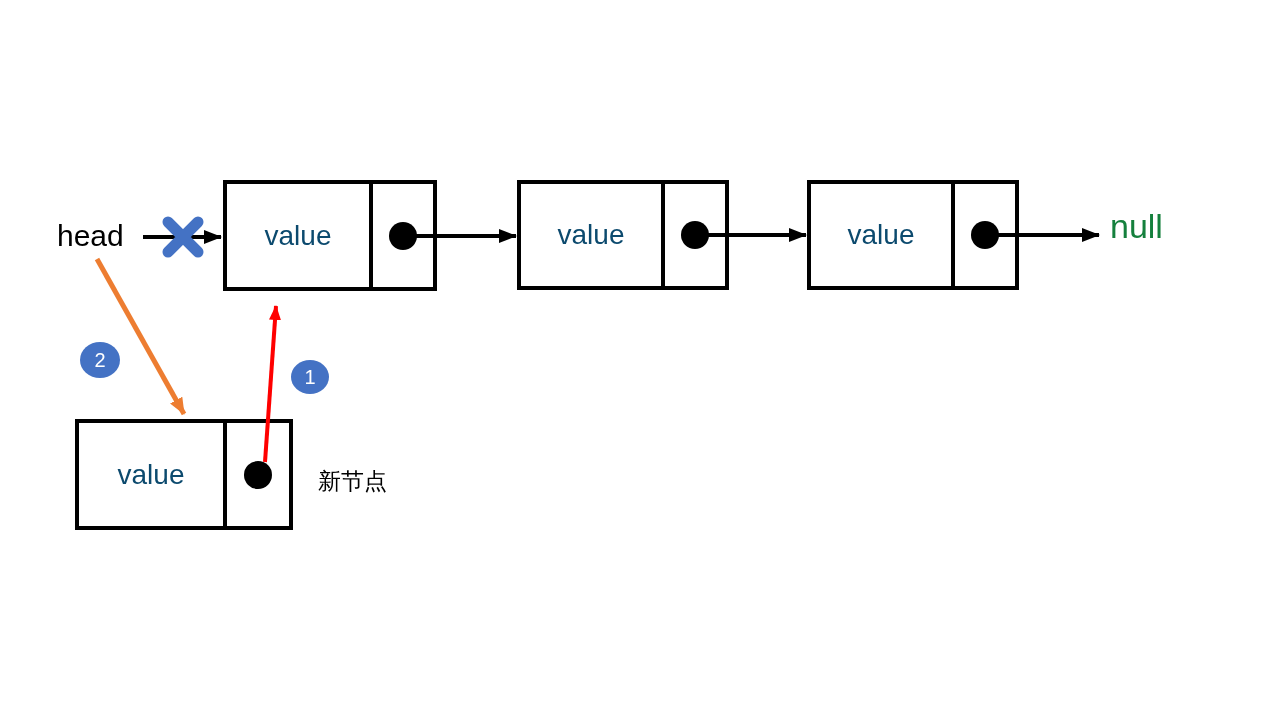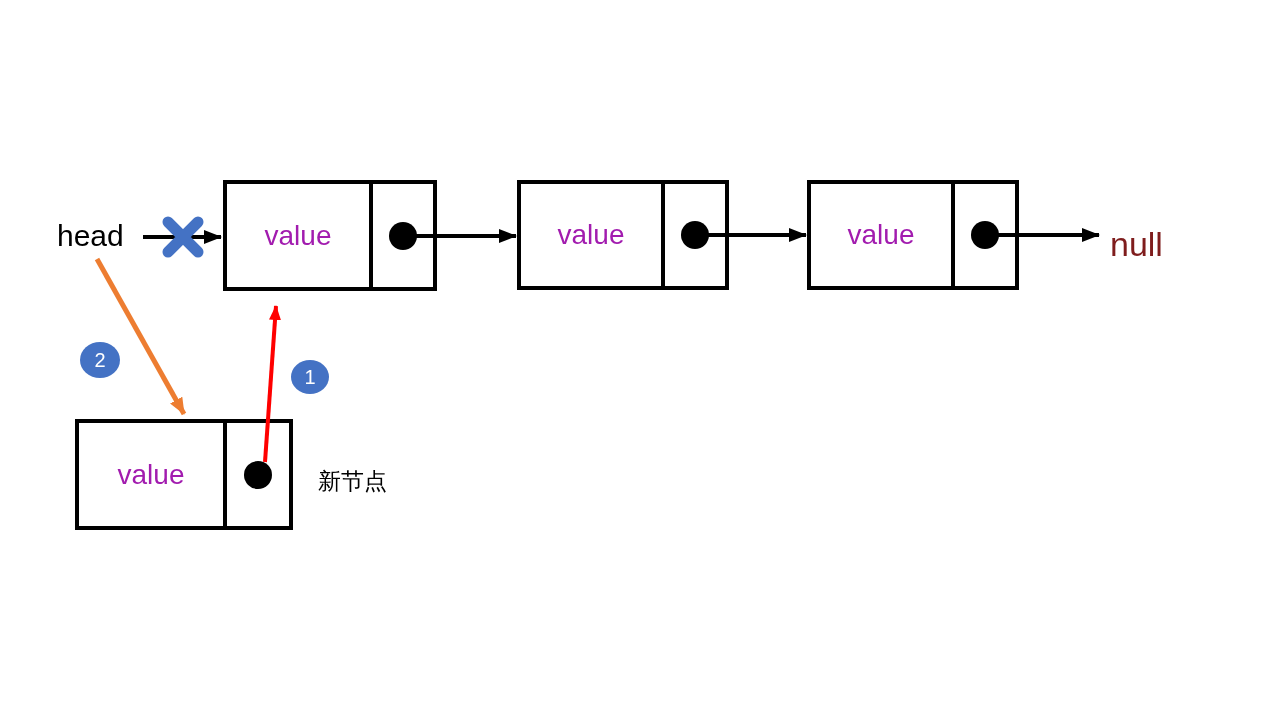--- a/index.html
+++ b/index.html
@@ -6,37 +6,37 @@
   .canvas {
     position:relative; width:1280px; height:720px; background:#ffffff;
     font-family:"Liberation Sans", sans-serif; overflow:hidden;
   }
   .node {
     position:absolute; display:flex; background:#fff;
     border:4px solid #000; box-sizing:border-box;
   }
   .value-cell {
     flex:1; display:flex; align-items:center; justify-content:center;
-    font-size:28px; color:#a21caf;
+    font-size:28px; color:#0c4a6e;
   }
   .ptr-cell {
     width:60px; border-left:4px solid #000;
     display:flex; align-items:center; justify-content:center;
   }
   .dot { width:28px; height:28px; background:#000; border-radius:50%; }
   .node1 { left:223px; top:180px; width:214px; height:111px; }
   .node2 { left:517px; top:180px; width:212px; height:110px; }
   .node3 { left:807px; top:180px; width:212px; height:110px; }
   .new-node { left:75px; top:419px; width:218px; height:111px; }
   .new-node .ptr-cell { width:62px; }
   .label-head {
     position:absolute; left:57px; top:219px; font-size:30px; color:#000;
   }
   .label-null {
-    position:absolute; left:1110px; top:225px; font-size:34px; color:#7f1d1d;
+    position:absolute; left:1110px; top:207px; font-size:34px; color:#15803d;
   }
   .caption-newnode {
     position:absolute; left:318px; top:466px; font-size:23px; color:#000;
   }
   .badge {
     position:absolute; background:#4472C4; color:#fff; border-radius:50%;
     display:flex; align-items:center; justify-content:center; font-size:20px;
   }
   .badge-step2 { left:80px; top:342px; width:40px; height:36px; }
   .badge-step1 { left:291px; top:360px; width:38px; height:34px; }

